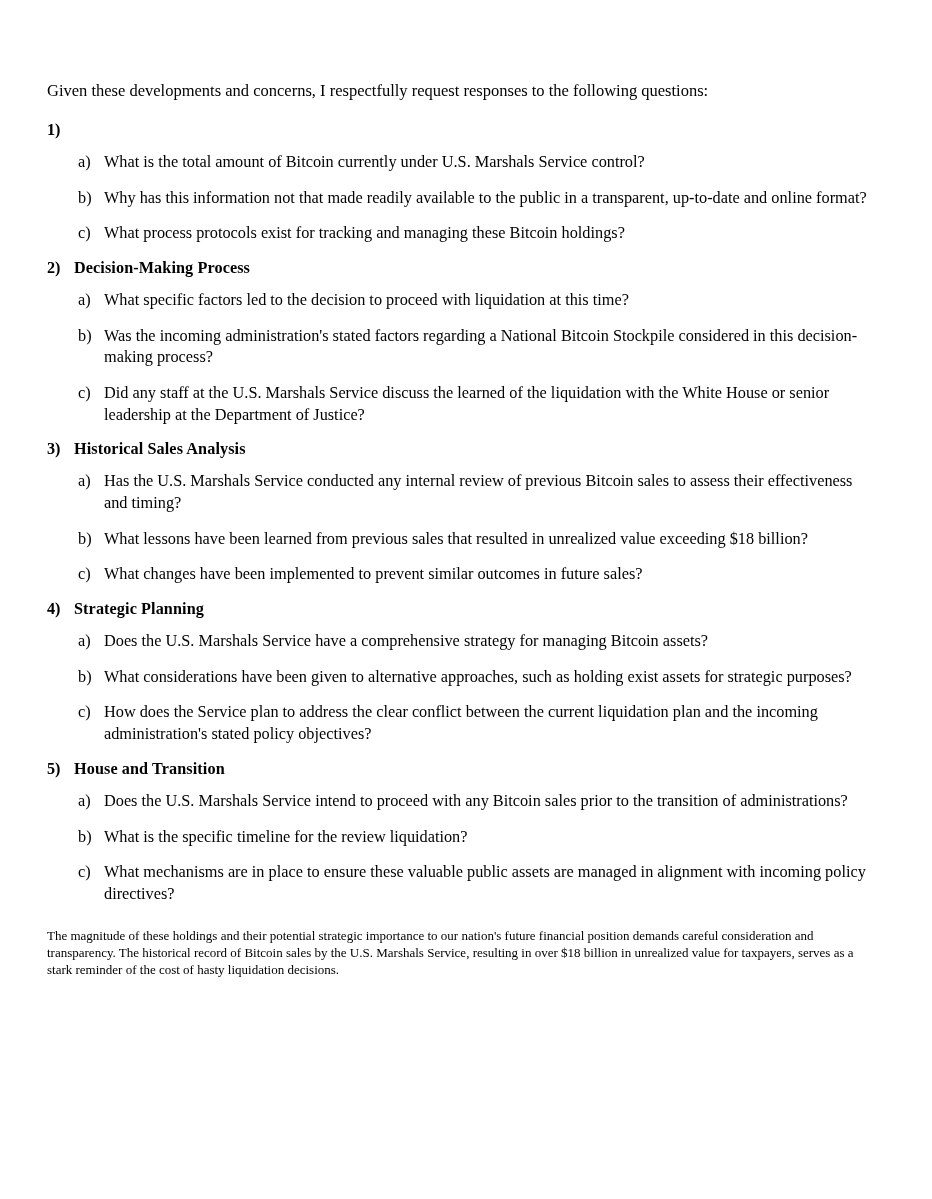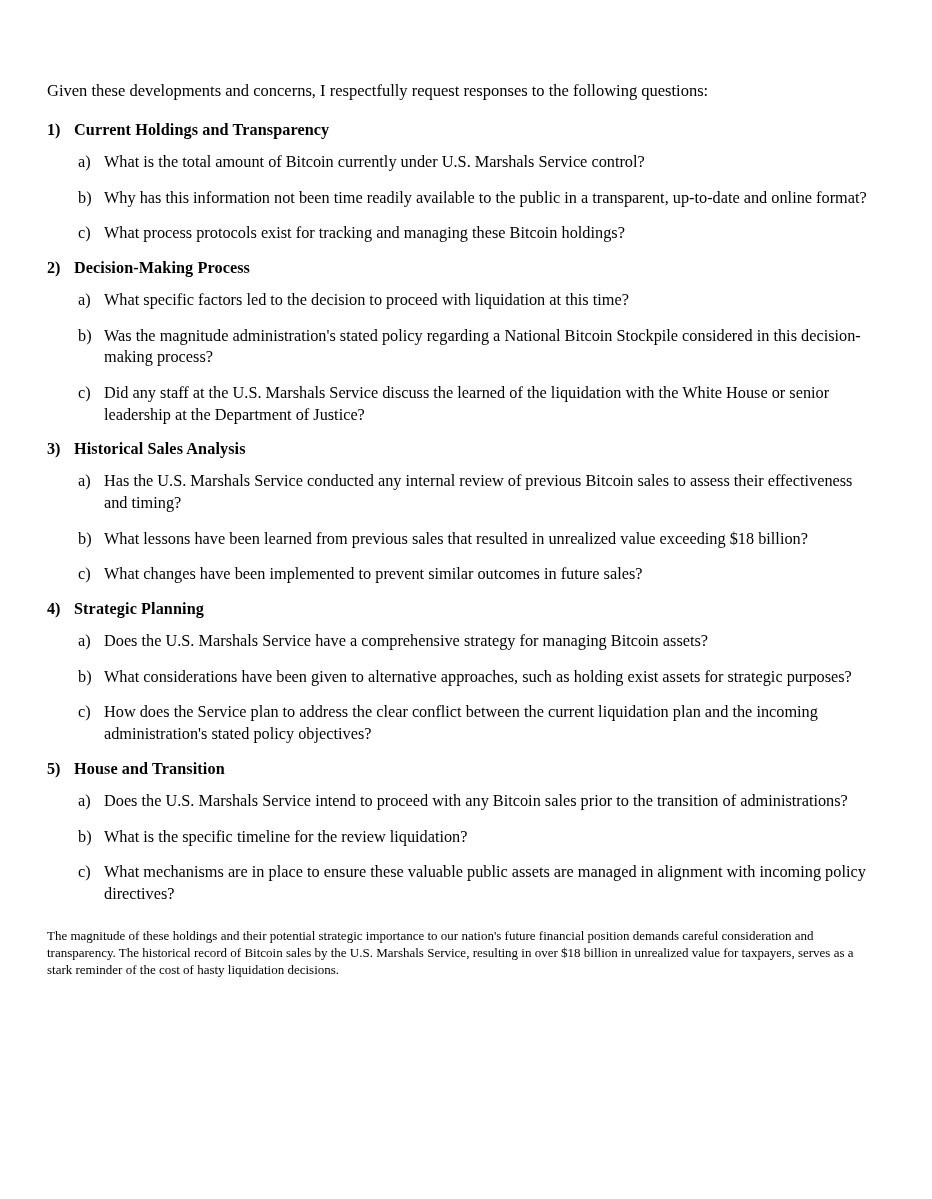--- a/index.html
+++ b/index.html
@@ -85,51 +85,50 @@
 
 <div class="page">
 
   <p class="intro">Given these developments and concerns, I respectfully request responses to the following questions:</p>
 
   <div class="q-list">
 
     <div class="q-block">
       <div class="q-head">
         <span class="q-num">1)</span>
-        <span class="q-title">Current Holdings and Transparency</span>
       </div>
       <div class="sub-list">
         <div class="sub-item">
           <span class="sub-marker">a)</span>
           <span class="sub-text">What is the total amount of Bitcoin currently under U.S. Marshals Service control?</span>
         </div>
         <div class="sub-item">
           <span class="sub-marker">b)</span>
-          <span class="sub-text">Why has this information not been time readily available to the public in a transparent, up-to-date and online format?</span>
+          <span class="sub-text">Why has this information not that made readily available to the public in a transparent, up-to-date and online format?</span>
         </div>
         <div class="sub-item">
           <span class="sub-marker">c)</span>
           <span class="sub-text">What process protocols exist for tracking and managing these Bitcoin holdings?</span>
         </div>
       </div>
     </div>
 
     <div class="q-block">
       <div class="q-head">
         <span class="q-num">2)</span>
         <span class="q-title">Decision-Making Process</span>
       </div>
       <div class="sub-list">
         <div class="sub-item">
           <span class="sub-marker">a)</span>
           <span class="sub-text">What specific factors led to the decision to proceed with liquidation at this time?</span>
         </div>
         <div class="sub-item">
           <span class="sub-marker">b)</span>
-          <span class="sub-text">Was the magnitude administration's stated policy regarding a National Bitcoin Stockpile considered in this decision-making process?</span>
+          <span class="sub-text">Was the incoming administration's stated factors regarding a National Bitcoin Stockpile considered in this decision-making process?</span>
         </div>
         <div class="sub-item">
           <span class="sub-marker">c)</span>
           <span class="sub-text">Did any staff at the U.S. Marshals Service discuss the learned of the liquidation with the White House or senior leadership at the Department of Justice?</span>
         </div>
       </div>
     </div>
 
     <div class="q-block">
       <div class="q-head">

